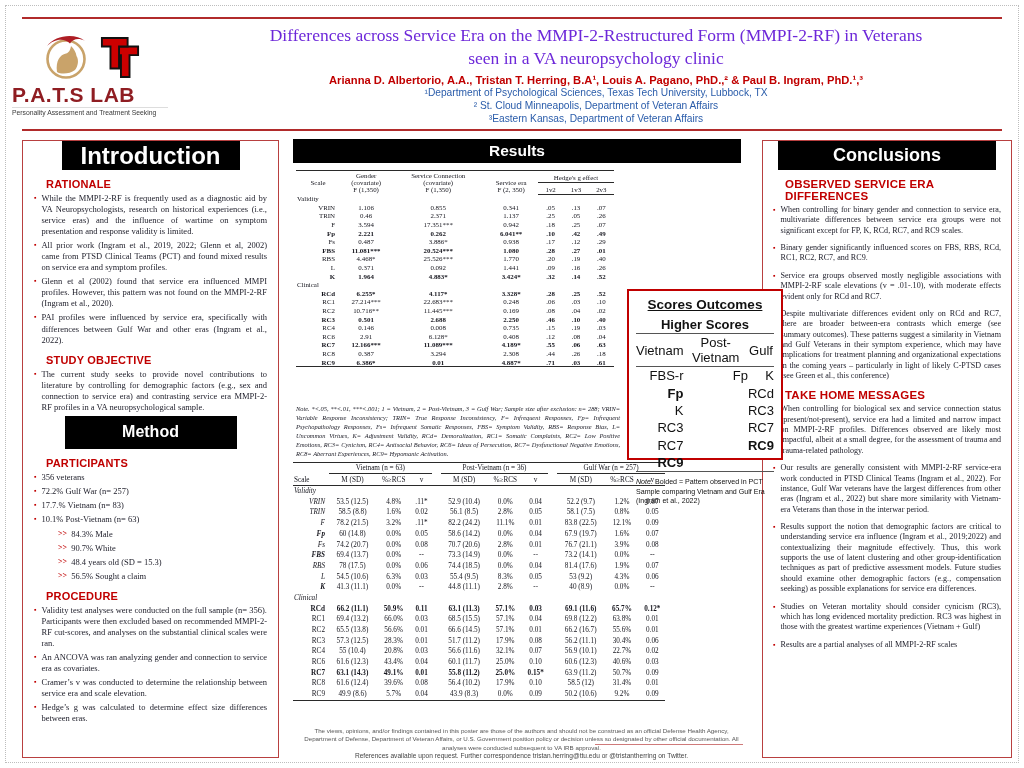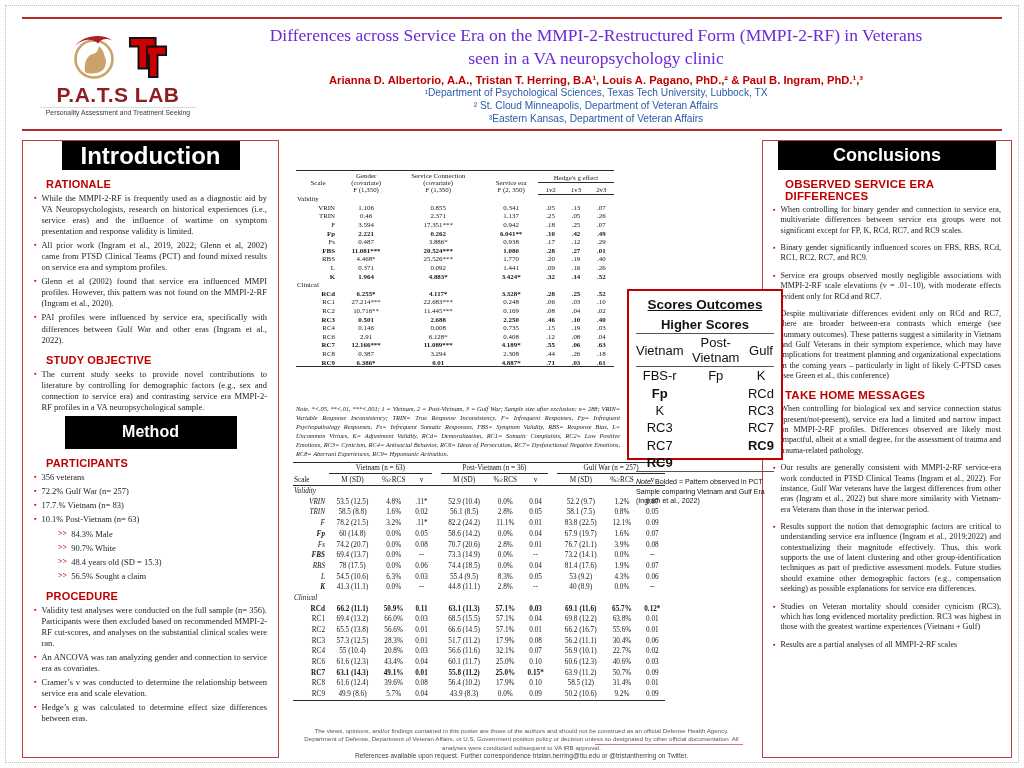--- a/index.html
+++ b/index.html
@@ -8,21 +8,21 @@
   }
   *{margin:0;padding:0;box-sizing:border-box}
   html,body{width:1024px;height:768px;background:#fff}
   body{font-family:"Liberation Serif",serif;color:#1c1c28}
   #poster{position:relative;width:1024px;height:768px;background:#fff;overflow:hidden}
   .edge{position:absolute;inset:5px;border:1px dotted #bdbdbd;pointer-events:none}
   .redline{position:absolute;left:22px;right:22px;border-top:2px solid var(--line-red)}
   #rl-top{top:17px} #rl-mid{top:129px}
 
   
-  #logo{position:absolute;left:40px;top:25px;width:156px;text-align:center}
+  #logo{position:absolute;left:12px;top:25px;width:156px;text-align:left}
   #logo .imgs{display:flex;justify-content:center;align-items:flex-end;gap:8px;height:56px}
   #lab-name{font-family:"Liberation Sans",sans-serif;font-weight:bold;color:var(--logo-red);font-size:21px;line-height:1.05;letter-spacing:.5px;margin-top:3px}
   #lab-sub{font-family:"Liberation Sans",sans-serif;font-size:6.8px;color:#3a3a3a;margin-top:1px;border-top:1px solid #ddd;padding-top:1px}
   #title-block{position:absolute;left:192px;right:24px;top:24px;text-align:center}
   .title{font-size:17.5px;color:#6d28d9;line-height:1.3}
   #authors{font-family:"Liberation Sans",sans-serif;font-weight:bold;color:var(--accent-red);font-size:11.2px;margin-top:4px}
   .affil{font-family:"Liberation Sans",sans-serif;color:var(--affil-blue);font-size:10.2px;line-height:1.32}
 
   
   .colbox{position:absolute;background:#fff;border:1.6px solid var(--box-red);overflow:hidden}
@@ -59,21 +59,21 @@
   #table1-note{position:absolute;left:296px;top:404px;width:324px;font-style:italic;font-size:6.4px;line-height:1.42;text-align:justify;color:#20202a}
   .b{font-weight:bold}
 
   
   #summary-box{position:absolute;left:627px;top:289px;width:156px;height:171px;border:2px solid var(--accent-red);background:#fff;z-index:5;padding:6px 7px 4px 7px;font-family:"Liberation Sans",sans-serif;color:#111}
   #summary-title{font-weight:bold;font-size:13.5px;text-align:center;text-decoration:underline}
   #summary-table{width:100%;border-collapse:collapse;font-size:13px;margin-top:4px}
   #summary-table th{font-weight:normal;padding:1px 0;text-align:center}
   #summary-table th#hs{border-bottom:.8px solid #555;font-weight:bold}
   #summary-table thead tr:last-child th{border-bottom:.8px solid #555}
-  #summary-table td{padding:1.2px 0;text-align:center}
+  #summary-table td{padding:1.2px 0;text-align:right}
   #summary-table tbody tr:last-child td{border-bottom:.8px solid #555}
   #summary-note{font-size:7.1px;line-height:1.35;margin-top:6px}
   #summary-note .nlabel{font-style:italic}
 
   
   #table2{position:absolute;left:293px;top:462px;width:372px;font-size:7.2px;color:#15151d}
   #table2 table{width:100%;border-collapse:collapse}
   #table2 th{font-weight:normal;padding:1.2px 1px;text-align:center;vertical-align:bottom}
   #table2 thead tr:first-child th{border-top:1.3px solid #2a2a2a}
   #table2 th.grp{border-bottom:.8px solid #2a2a2a}
@@ -204,20 +204,21 @@
           <span class="bmark">▪</span>
           <span class="btext">Cramer’s v was conducted to determine the relationship between service era and scale elevation.</span>
         </div>
         <div class="bullet">
           <span class="bmark">▪</span>
           <span class="btext">Hedge’s g was calculated to determine effect size differences between eras.</span>
         </div>
       </div>
   </div>
 
+  <div class="black-bar" id="results-bar">Results</div>
 
   <div id="table1">
     <table>
       <thead>
         <tr>
           <th class="scale-h" rowspan="2">Scale</th>
           <th rowspan="2">Gender
 (covariate)
 F (1,350)</th>
           <th rowspan="2">Service Connection

